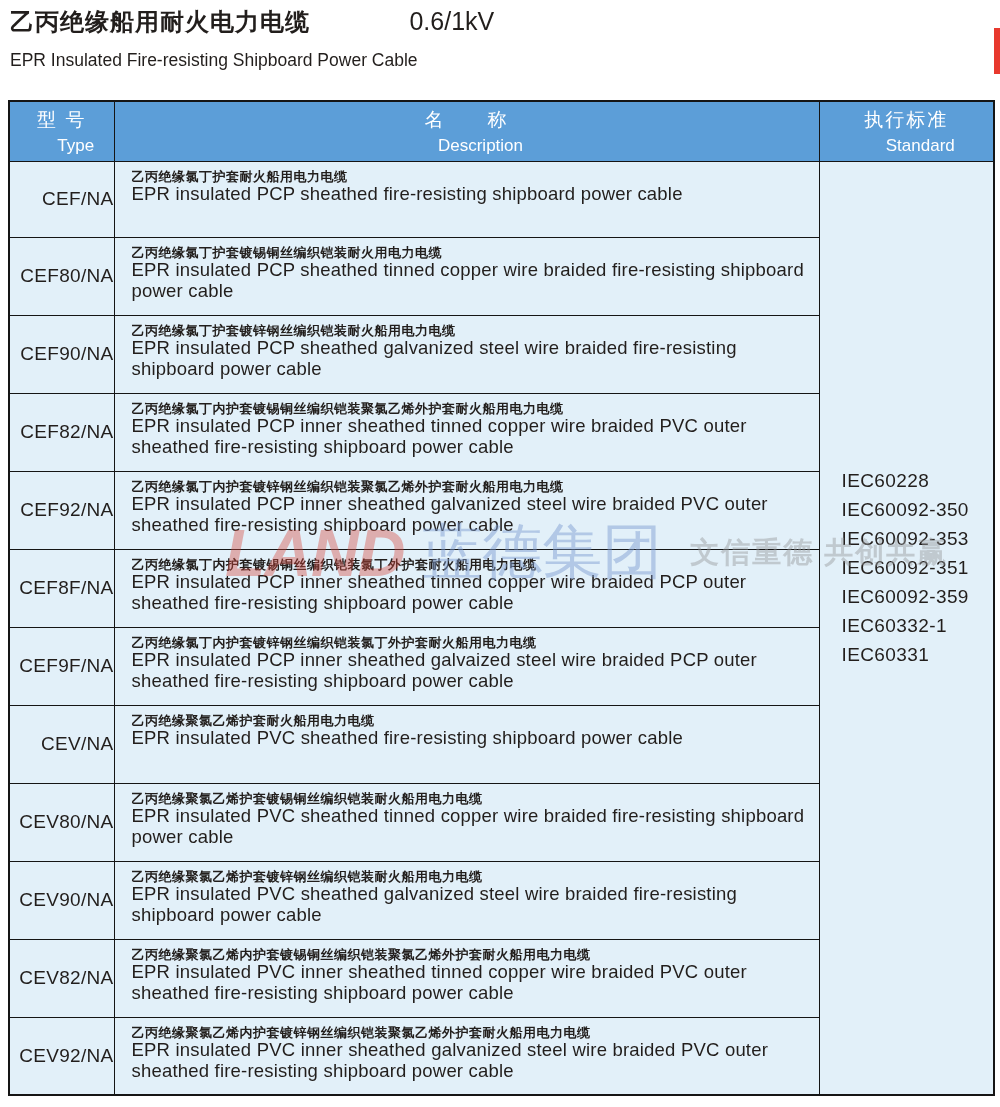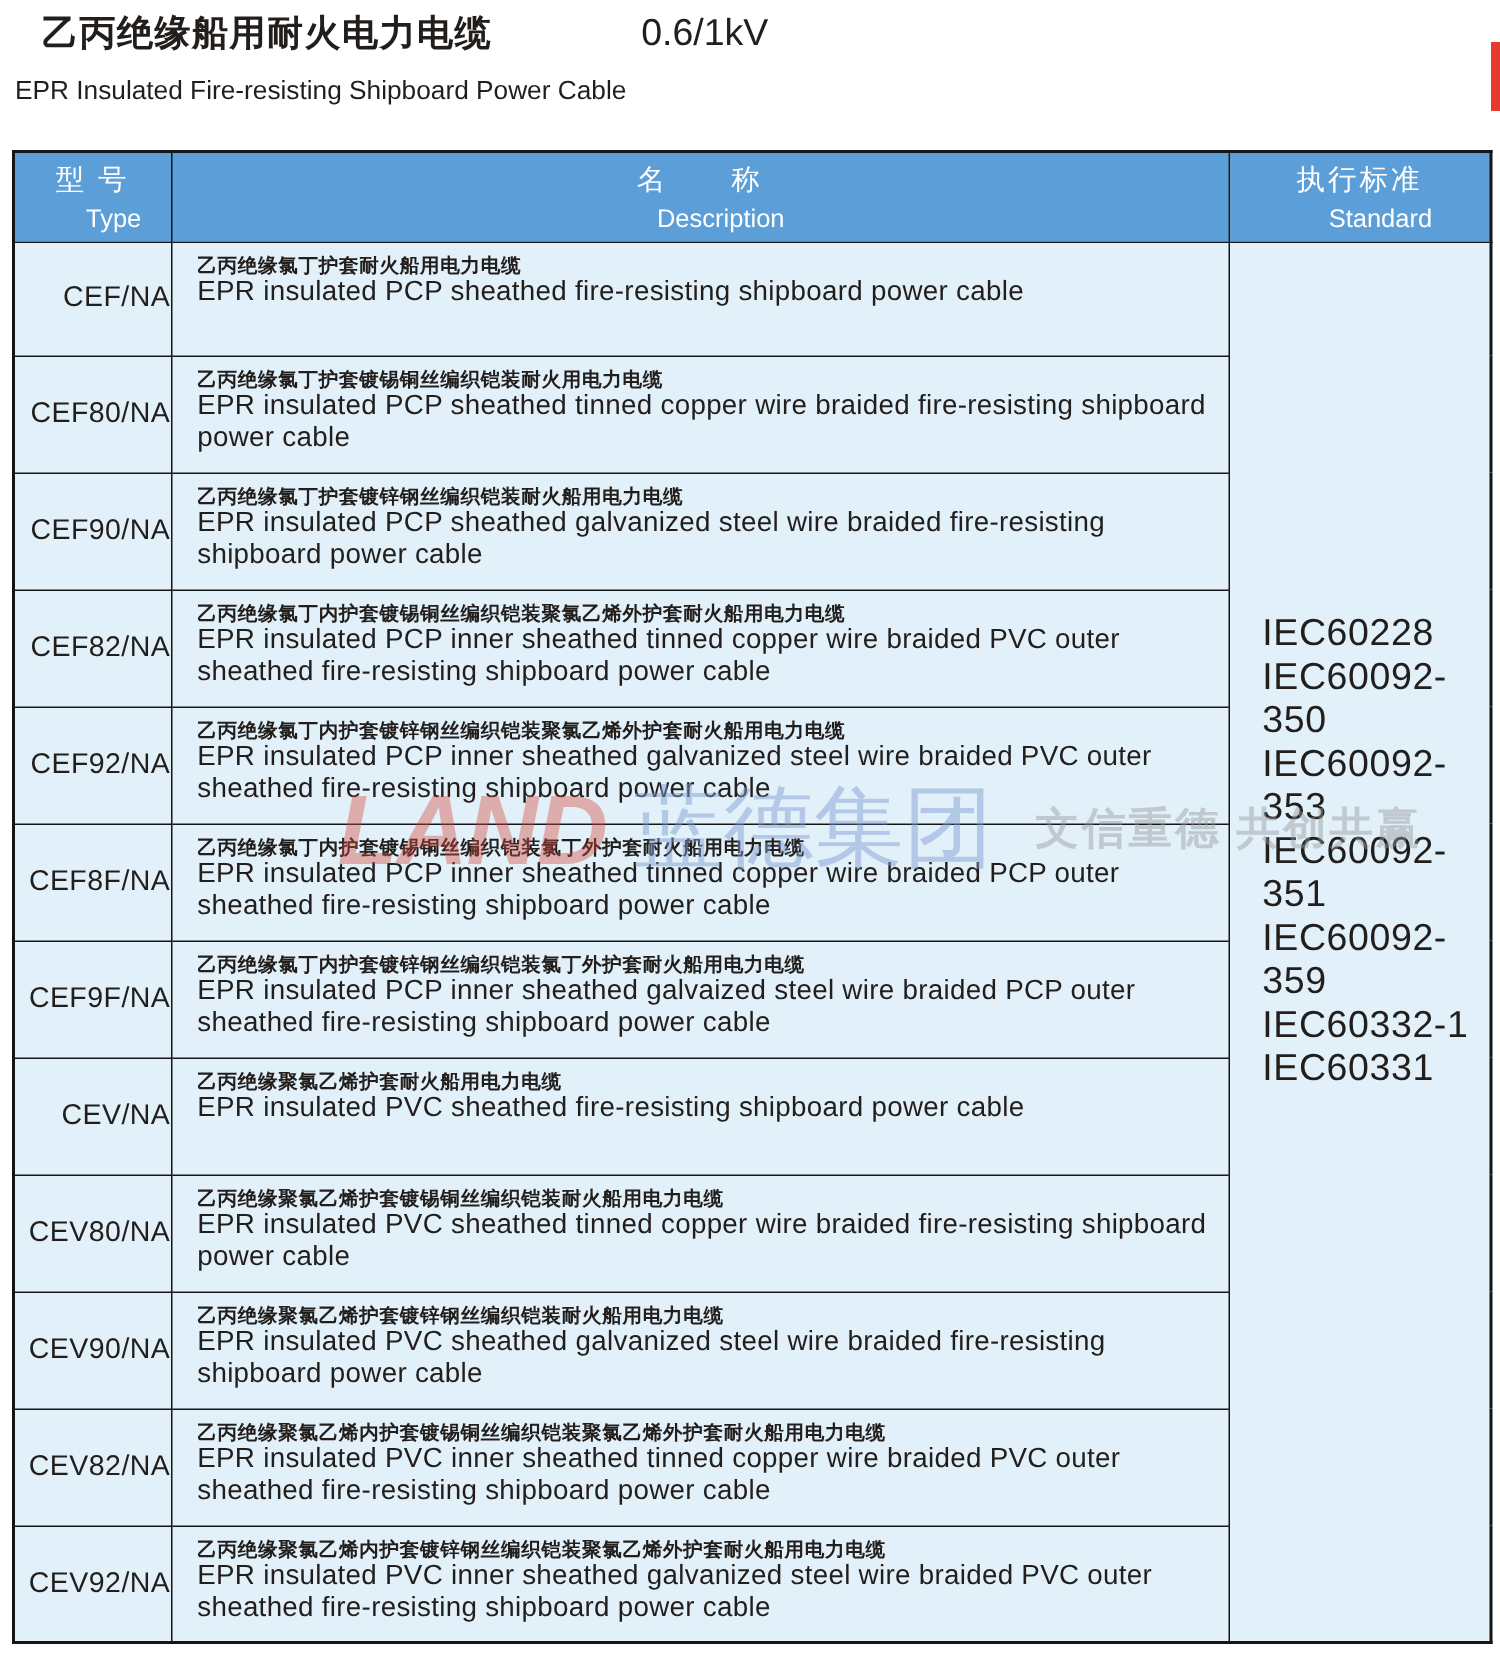--- a/index.html
+++ b/index.html
@@ -2,21 +2,21 @@
 <html style="--hdr-bg: #5C9ED8; --cell-bg: #E2F0F9;"><head>
 <meta charset="utf-8">
 <style>
   * { margin:0; padding:0; box-sizing:border-box; }
   html,body { width:1000px; height:1107px; background:#ffffff; overflow:hidden;
     font-family:"Liberation Sans","DejaVu Sans",sans-serif; color:#221e1c; }
   .page { position:relative; width:1000px; height:1107px; background:#fff; }
 
   
   .title-row { position:absolute; left:10px; top:6px; width:980px; }
-  .title-zh { display:inline-block; font-size:24px; font-weight:bold; letter-spacing:1px;margin-left:18px; }
+  .title-zh { display:inline-block; font-size:24px; font-weight:bold; letter-spacing:1px; }
   .voltage { display:inline-block; font-size:25px; font-weight:normal; margin-left:95px; }
   .title-en { position:absolute; left:10px; top:50px; font-size:17.5px; }
 
   .edge-mark { position:absolute; right:0; top:28px; width:6px; height:46px; background:#e8392e; }
 
   
   table.main { position:absolute; left:8px; top:100px; width:985px; height:996px;
     border-collapse:collapse; table-layout:fixed; }
   table.main th, table.main td { border:1.5px solid #151515; }
   table.main { border:2px solid #151515; }
@@ -25,21 +25,21 @@
     text-align:center; vertical-align:middle; height:60px; }
   th.hd .zh { font-size:19px; letter-spacing:2px; }
   th.hd .en { font-size:17px; margin-top:3px;padding-left:28px; }
 
   td.type { background:var(--cell-bg); text-align:right; vertical-align:middle;
     font-size:19px; letter-spacing:0.3px; }
   td.desc { background:var(--cell-bg); vertical-align:top; padding:7px 10px 4px 17px; }
   td.desc .zh { font-size:13px; font-weight:bold; line-height:1.18; letter-spacing:0.5px; }
   td.desc .en { font-size:18.5px; line-height:1.13; letter-spacing:0.2px; }
   td.std { background:var(--cell-bg); vertical-align:middle; padding:0 0 120px 22px; }
-  td.std .item { font-size:25px; line-height:29px; letter-spacing:0.4px; }
+  td.std .item { font-size:19px; line-height:29px; letter-spacing:0.4px; }
 
   tr.r { height:78px; }
   tr.r1 { height:76px; }
 
   
   .watermark { position:absolute; left:225px; top:515px; width:900px; height:75px;
     display:flex; align-items:center; white-space:nowrap; pointer-events:none; z-index:5; }
   .wm-logo { font-size:66px; font-weight:bold; font-style:italic; letter-spacing:-1px;
     color:rgba(216,72,62,0.40); }
   .wm-brand { font-size:60px; font-weight:normal; margin-left:18px;

